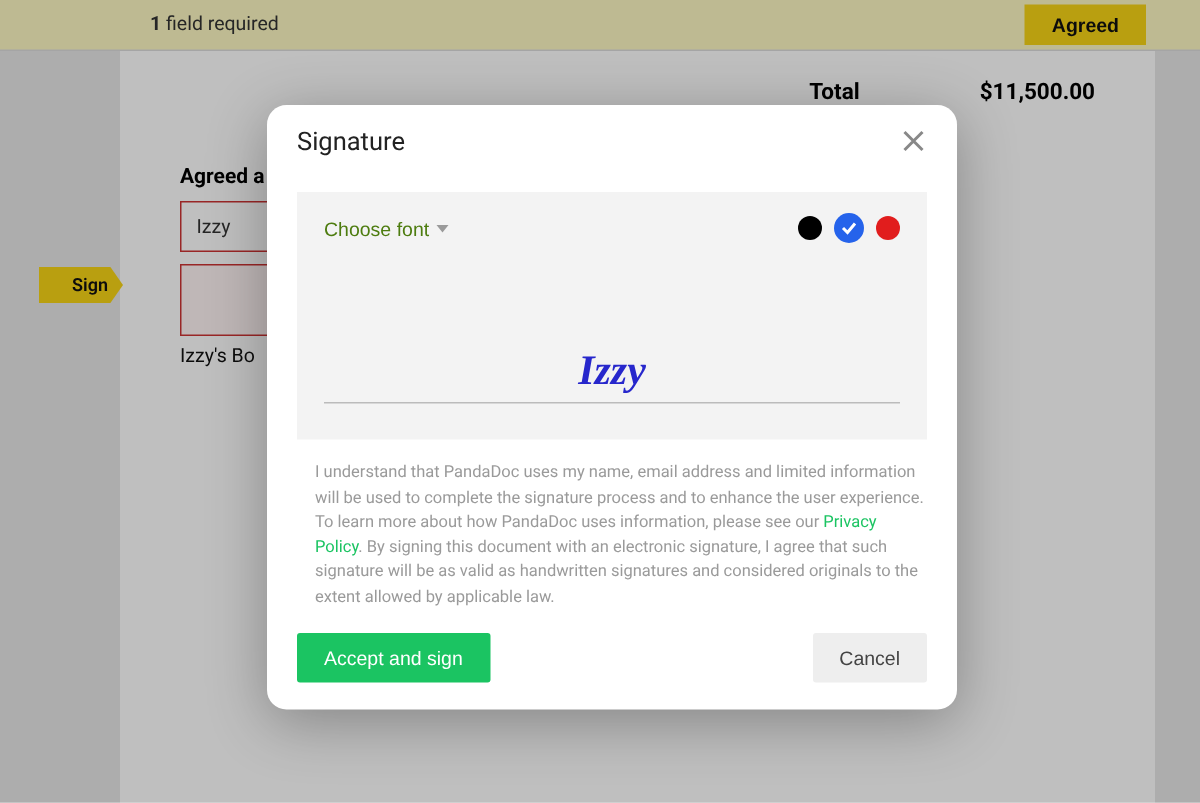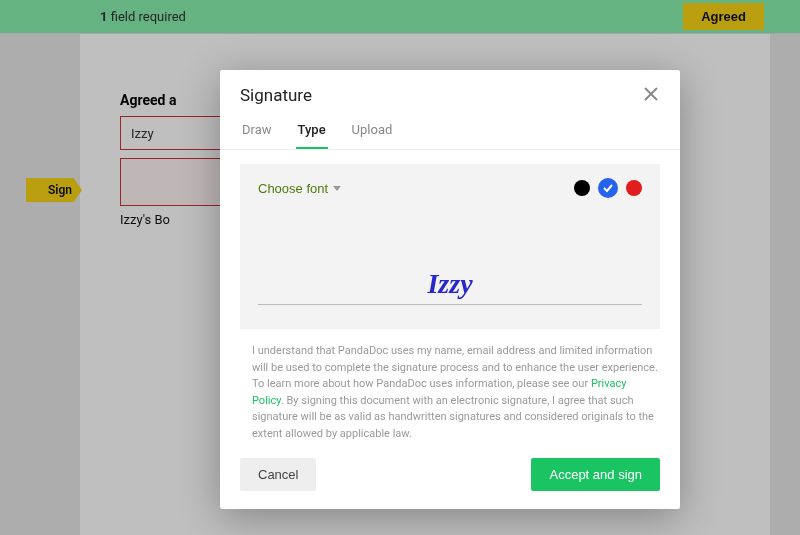--- a/index.html
+++ b/index.html
@@ -5,21 +5,21 @@
   * { box-sizing: border-box; margin: 0; padding: 0; }
   body {
     font-family: -apple-system, BlinkMacSystemFont, "Segoe UI", Roboto, Arial, sans-serif;
     background: #e7e7e7;
     width: 800px;
     height: 535px;
     overflow: hidden;
     position: relative;
   }
   .topbar {
-    background: #86efac;
+    background: #fef9c3;
     height: 34px;
     display: flex;
     align-items: center;
     justify-content: space-between;
     padding: 0 36px 0 100px;
     border-bottom: 1px solid #ddd;
     font-size: 13px;
     color: #333;
   }
   .topbar .req { }
@@ -81,23 +81,22 @@
     position: absolute;
     inset: 0;
     background: rgba(0,0,0,0.25);
   }
   .modal {
     position: absolute;
     left: 178px;
     top: 70px;
     width: 460px;
     background: #fff;
-    border-radius: 2px;
+    border-radius: 13px;
     box-shadow: 0 8px 40px rgba(0,0,0,0.3);
-    margin-left: 42px;
   }
   .modal-head {
     display: flex;
     justify-content: space-between;
     align-items: center;
     padding: 14px 20px 8px 20px;
   }
   .modal-title { font-size: 17px; color: #222; font-weight: 400; }
   .close-x {
     cursor: pointer;
@@ -197,45 +196,44 @@
 <body>
 
 <div class="topbar">
   <div class="req">
     <b>1</b><span> field required</span>
   </div>
   <button class="finish-btn">Agreed</button>
 </div>
 
 <div class="doc">
+  <div class="totalrow">
+    <span>Total</span>
+    <span>$11,500.00</span>
+  </div>
   <div class="agreed">Agreed a</div>
   <div class="field">
       <span>Izzy</span>
     </div>
   <div class="field empty"></div>
   <div class="caption">Izzy's Bo</div>
 </div>
 
 <div class="sign-tag">Sign</div>
 
 <div class="overlay"></div>
 
 <div class="modal">
   <div class="modal-head">
     <div class="modal-title">Signature</div>
     <button class="close-x">
       <svg width="14" height="14" viewBox="0 0 14 14">
           <path d="M1 1 L13 13 M13 1 L1 13" stroke="#888" stroke-width="2" fill="none"></path>
         </svg>
     </button>
-  </div>
-  <div class="tabs">
-    <div class="tab">Draw</div>
-    <div class="tab active">Type</div>
-    <div class="tab">Upload</div>
   </div>
   <div class="sigarea">
     <div class="sigtop">
       <button class="choosefont">
         <span>Choose font</span>
         <span class="tri"></span>
       </button>
       <div class="colors">
         <div class="swatch black"></div>
         <div class="swatch blue">
@@ -247,16 +245,16 @@
       </div>
     </div>
     <div class="sigline">
       <span class="signame">Izzy</span>
     </div>
   </div>
   <div class="disclaimer">
     <span>I understand that PandaDoc uses my name, email address and limited information will be used to complete the signature process and to enhance the user experience. To learn more about how PandaDoc uses information, please see our </span><a href="#">Privacy Policy</a><span>. By signing this document with an electronic signature, I agree that such signature will be as valid as handwritten signatures and considered originals to the extent allowed by applicable law.</span>
   </div>
   <div class="modal-foot">
+    <button class="btn accept">Accept and sign</button>
     <button class="btn cancel">Cancel</button>
-    <button class="btn accept">Accept and sign</button>
   </div>
 </div>
 
 </body></html>

